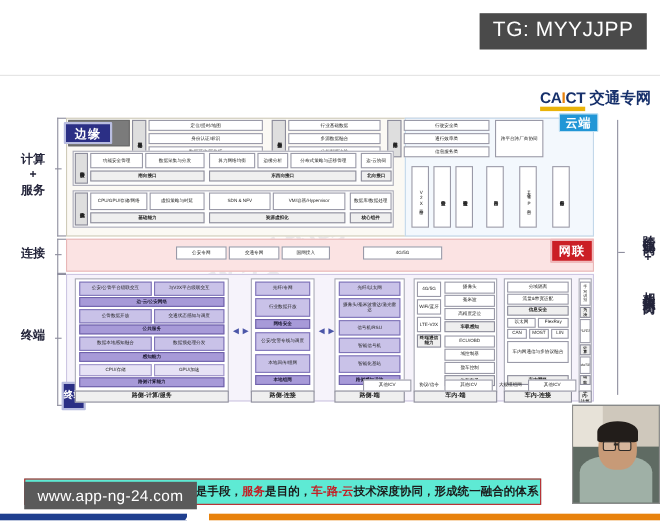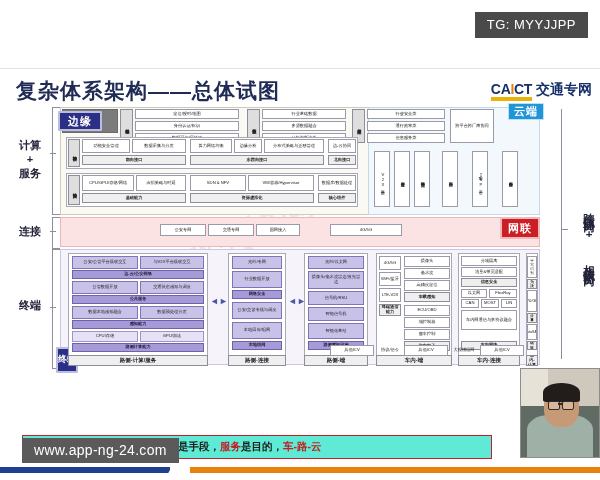--- a/index.html
+++ b/index.html
@@ -5,21 +5,21 @@
   html,body{margin:0;padding:0;}
   body{
     width:600px;height:480px;overflow:hidden;position:relative;
     background:#ffffff;
     font-family:"Liberation Sans","DejaVu Sans",sans-serif;
   }
   
   .wm-tg{
     position:absolute;top:12px;right:12px;
     background:#4a4a4a;color:#ffffff;
-    font-size:13px;letter-spacing:.5px;
+    font-size:19px;letter-spacing:.5px;
     padding:5px 12px 6px 12px;
   }
   .wm-url{
     position:absolute;left:22px;top:438px;
     background:#5a5a5a;color:#ffffff;
     font-size:14px;letter-spacing:.3px;
     padding:4px 12px 5px 12px;
   }
   
   .slide{
@@ -133,21 +133,20 @@
     transform:rotate(-28deg);font-weight:bold;pointer-events:none;white-space:nowrap;
   }
 </style>
 </head>
 <body>
 
 <div class="wm-tg">TG: MYYJJPP</div>
 
 <div class="slide">
 
-  <div class="slide-title">复杂体系架构——总体试图</div>
 
   <div class="logo">
     <span class="caict"><span>CA</span><span class="i">I</span><span>CT</span></span>
     <span>交通专网</span>
   </div>
 
   <div class="slide-wm">车路云协同</div>
   <div class="slide-wm2">汽车</div>
 
   <div class="rail rail-left" style="top:70px;">
@@ -322,20 +321,21 @@
   <div class="banner">
     <span class="hl">终端</span>
       <span>是载体，</span>
       <span class="hl">连接</span>
       <span>是途径，</span>
       <span class="hl">计算</span>
       <span>是手段，</span>
       <span class="hl">服务</span>
       <span>是目的，</span>
       <span class="hl">车-路-云</span>
+      <span>技术深度协同，形成统一融合的体系</span>
   </div>
 
   <div class="stripe">
     <i style="left:0;width:170px;background:#1f3f8f;"></i>
     <i style="left:170px;width:26px;background:#ffffff;transform:skewX(-30deg);"></i>
     <i style="left:190px;width:410px;background:#e8820c;"></i>
   </div>
 
 </div>
 

